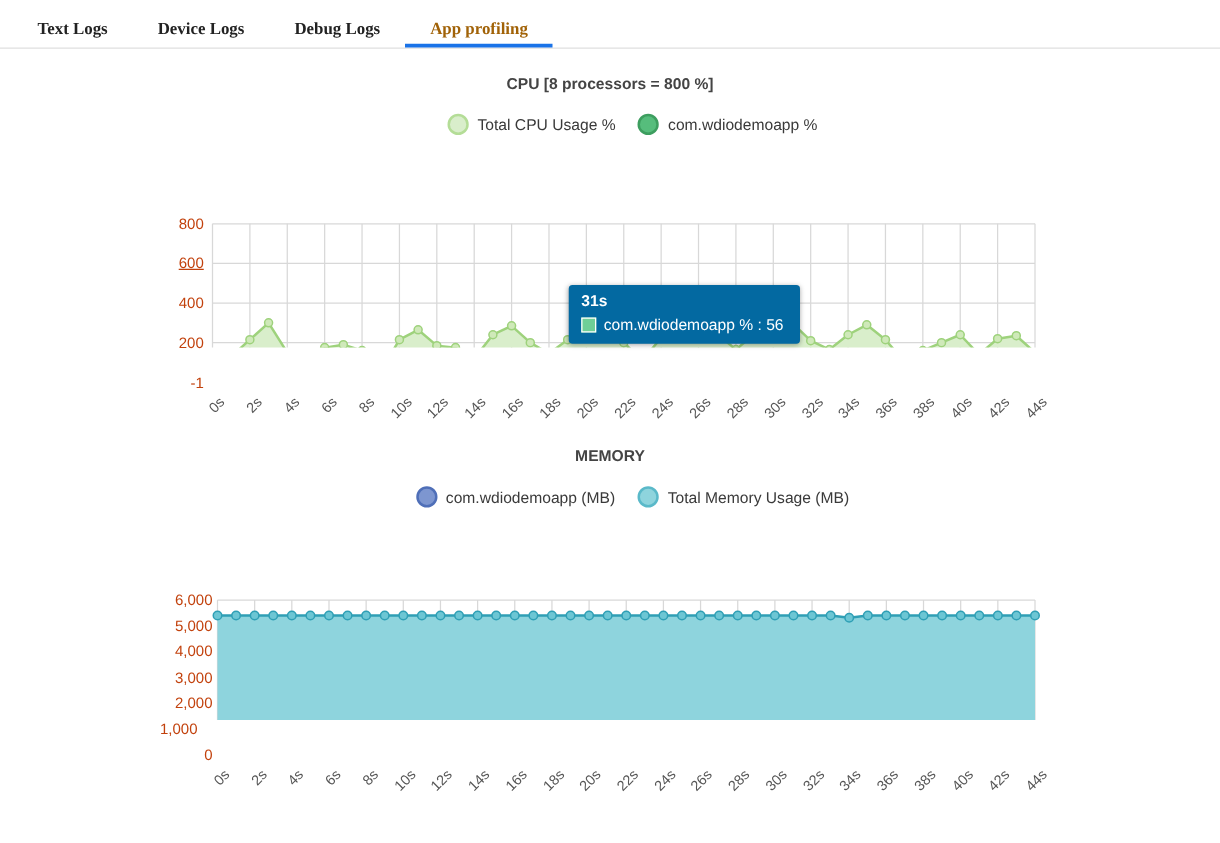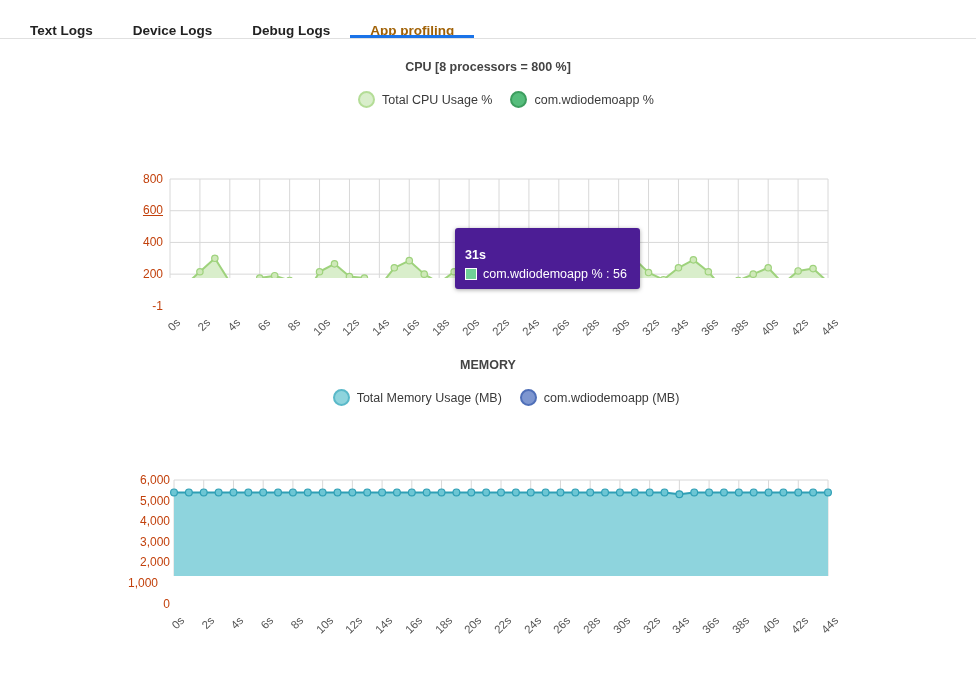--- a/index.html
+++ b/index.html
@@ -7,22 +7,22 @@
     width:976px;height:674px;background:#ffffff;
     font-family:"Liberation Sans",sans-serif;
     color:#333;overflow:hidden;position:relative;
   }
   
   .tabbar{
     height:39px;border-bottom:1px solid #e0e0e0;
     display:flex;align-items:stretch;padding-left:10px;box-sizing:border-box;
   }
   .tab{
-    display:flex;align-items:flex-end;justify-content:center;
-    font-family:Liberation Sans, sans-serif;
+    display:flex;align-items:flex-start;justify-content:center;
+    font-family:Liberation Serif, serif;
     font-size:13.5px;font-weight:bold;color:#222;
     padding:0 20px;cursor:pointer;position:relative;letter-spacing:0px;margin-top:15px;
   }
   .tab.active{color:#a16207;}
   .tab.active:after{
     content:"";position:absolute;left:0;right:0;bottom:0;height:3px;background:#1a73e8;
   }
   
   .chart-block{position:relative;}
   .chart-title{
@@ -44,22 +44,22 @@
   }
   .xlabel{
     position:absolute;font-size:11.5px;color:#555;white-space:nowrap;
     transform-origin:right top;transform:rotate(-45deg);
     text-align:right;
   }
   svg{display:block;}
 
   
   .tooltip{
-    position:absolute;background:#4c1d95;color:#fff;border-radius:3px;
-    padding:20px 10px 8px 10px;box-shadow:0 1px 4px rgba(0,0,0,.35);
+    position:absolute;background:#0369a1;color:#fff;border-radius:3px;
+    padding:6px 10px 8px 10px;box-shadow:0 1px 4px rgba(0,0,0,.35);
     z-index:30;
   }
   .tooltip-title{font-size:12.5px;font-weight:bold;margin-bottom:5px;}
   .tooltip-row{display:flex;align-items:center;gap:6px;font-size:12.5px;}
   .tooltip-swatch{width:12px;height:12px;display:block;border:1px solid #fff;box-sizing:border-box;}
 </style>
 </head>
 <body>
 
 <div class="tabbar">
@@ -281,26 +281,26 @@
     <span>com.wdiodemoapp % : 56</span>
   </div>
 </div>
 
 <div class="chart-block" style="position:absolute;left:0;top:358px;width:976px;">
 
   <div class="chart-title">MEMORY</div>
 
   <div class="legend" style="margin-top:17px;">
     <div class="legend-item">
+      <span class="legend-dot" style="background:#7d96d0;border:2px solid #4f6fb8;"></span>
+      <span class="legend-label">com.wdiodemoapp (MB)</span>
+    </div>
+    <div class="legend-item">
       <span class="legend-dot" style="background:#8ed4dd;border:2px solid #5ab9c9;"></span>
       <span class="legend-label">Total Memory Usage (MB)</span>
-    </div>
-    <div class="legend-item">
-      <span class="legend-dot" style="background:#7d96d0;border:2px solid #4f6fb8;"></span>
-      <span class="legend-label">com.wdiodemoapp (MB)</span>
     </div>
   </div>
 
   <div class="plot-wrap" style="height:170px;">
     <div class="ylabel" style="left:108px;top:74px;width:62px;">6,000</div>
     <div class="ylabel" style="left:108px;top:95px;width:62px;">5,000</div>
     <div class="ylabel" style="left:108px;top:115px;width:62px;">4,000</div>
     <div class="ylabel" style="left:108px;top:136px;width:62px;">3,000</div>
     <div class="ylabel" style="left:108px;top:156px;width:62px;">2,000</div>
     <div class="ylabel" style="left:96px;top:177px;width:62px;">1,000</div>

